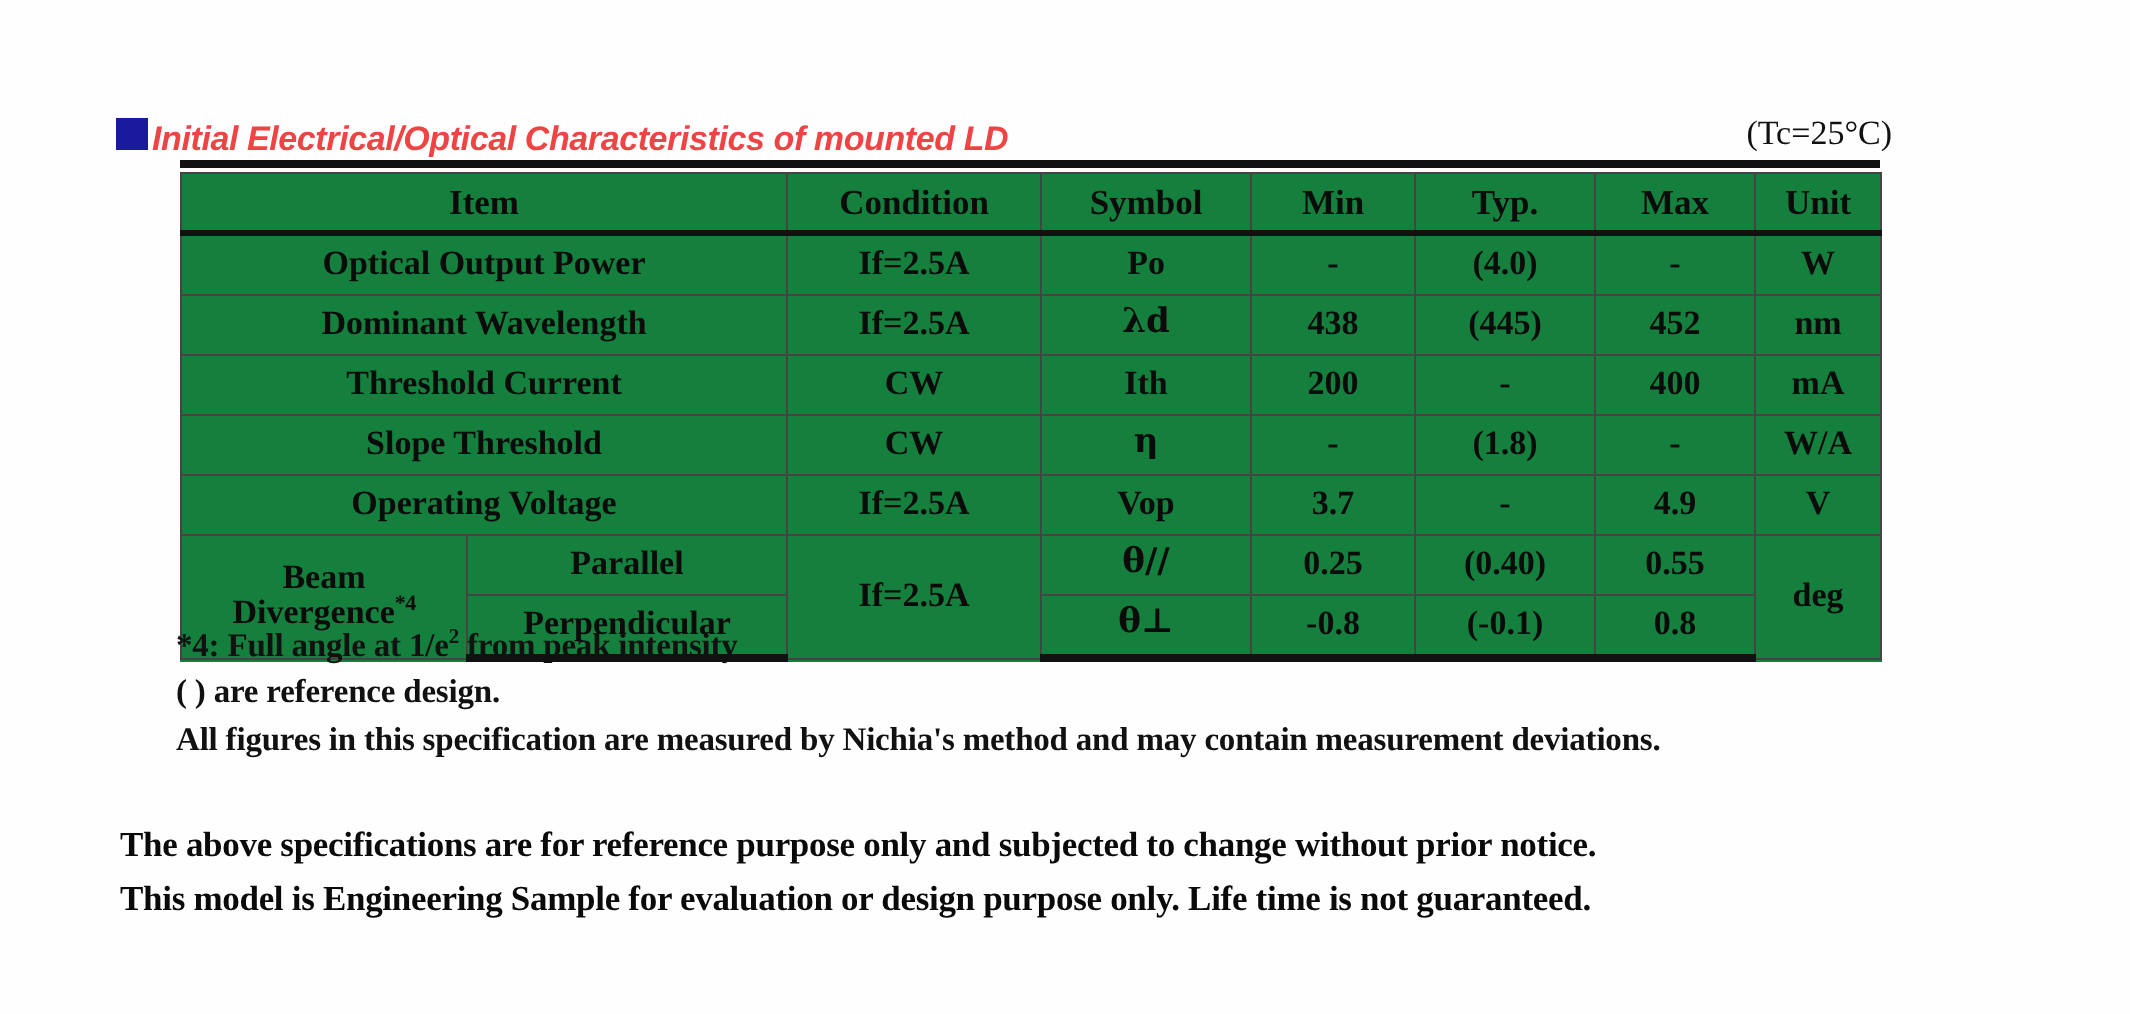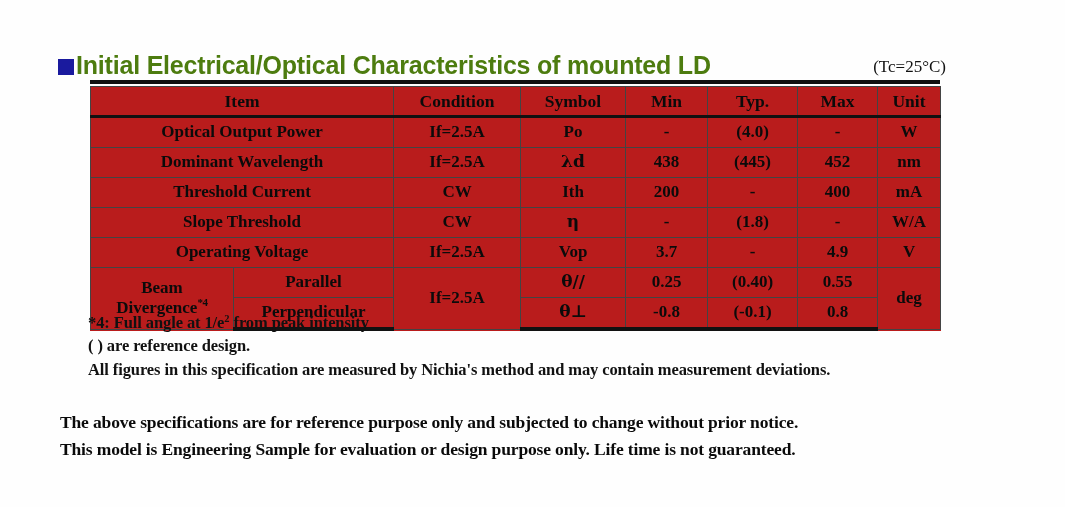--- a/index.html
+++ b/index.html
@@ -35,25 +35,26 @@
     width: 16px;
     height: 16px;
     background: #1a1a9e;
     margin-right: 2px;
     margin-bottom: 3px;
     flex: 0 0 auto;
   }
   .title-text {
     font-family: "Liberation Sans", "DejaVu Sans", sans-serif;
     font-weight: bold;
-    font-size: 25px;
-    color: #4d7c0f;
+    font-size: 17px;
+    color: #ef4444;
     letter-spacing: -0.2px;
     white-space: nowrap;
     line-height: 1;
+    font-style: italic;
   }
   .tc-note {
     margin-left: auto;
     font-family: "Liberation Serif", "DejaVu Serif", serif;
     font-size: 17px;
     color: #111111;
     white-space: nowrap;
     padding-bottom: 1px;
     text-align: center;
   }
@@ -67,21 +68,21 @@
   }
 
   
   table.spec {
     position: absolute;
     left: 90px;
     top: 86px;
     width: 850px;
     border-collapse: collapse;
     table-layout: fixed;
-    background: #b91c1c;
+    background: #15803d;
   }
   table.spec th,
   table.spec td {
     border: 1px solid #444444;
     font-weight: bold;
     font-size: 17px;
     text-align: center;
     padding: 2px 2px 3px 2px;
     height: 24px;
     line-height: 1.05;

